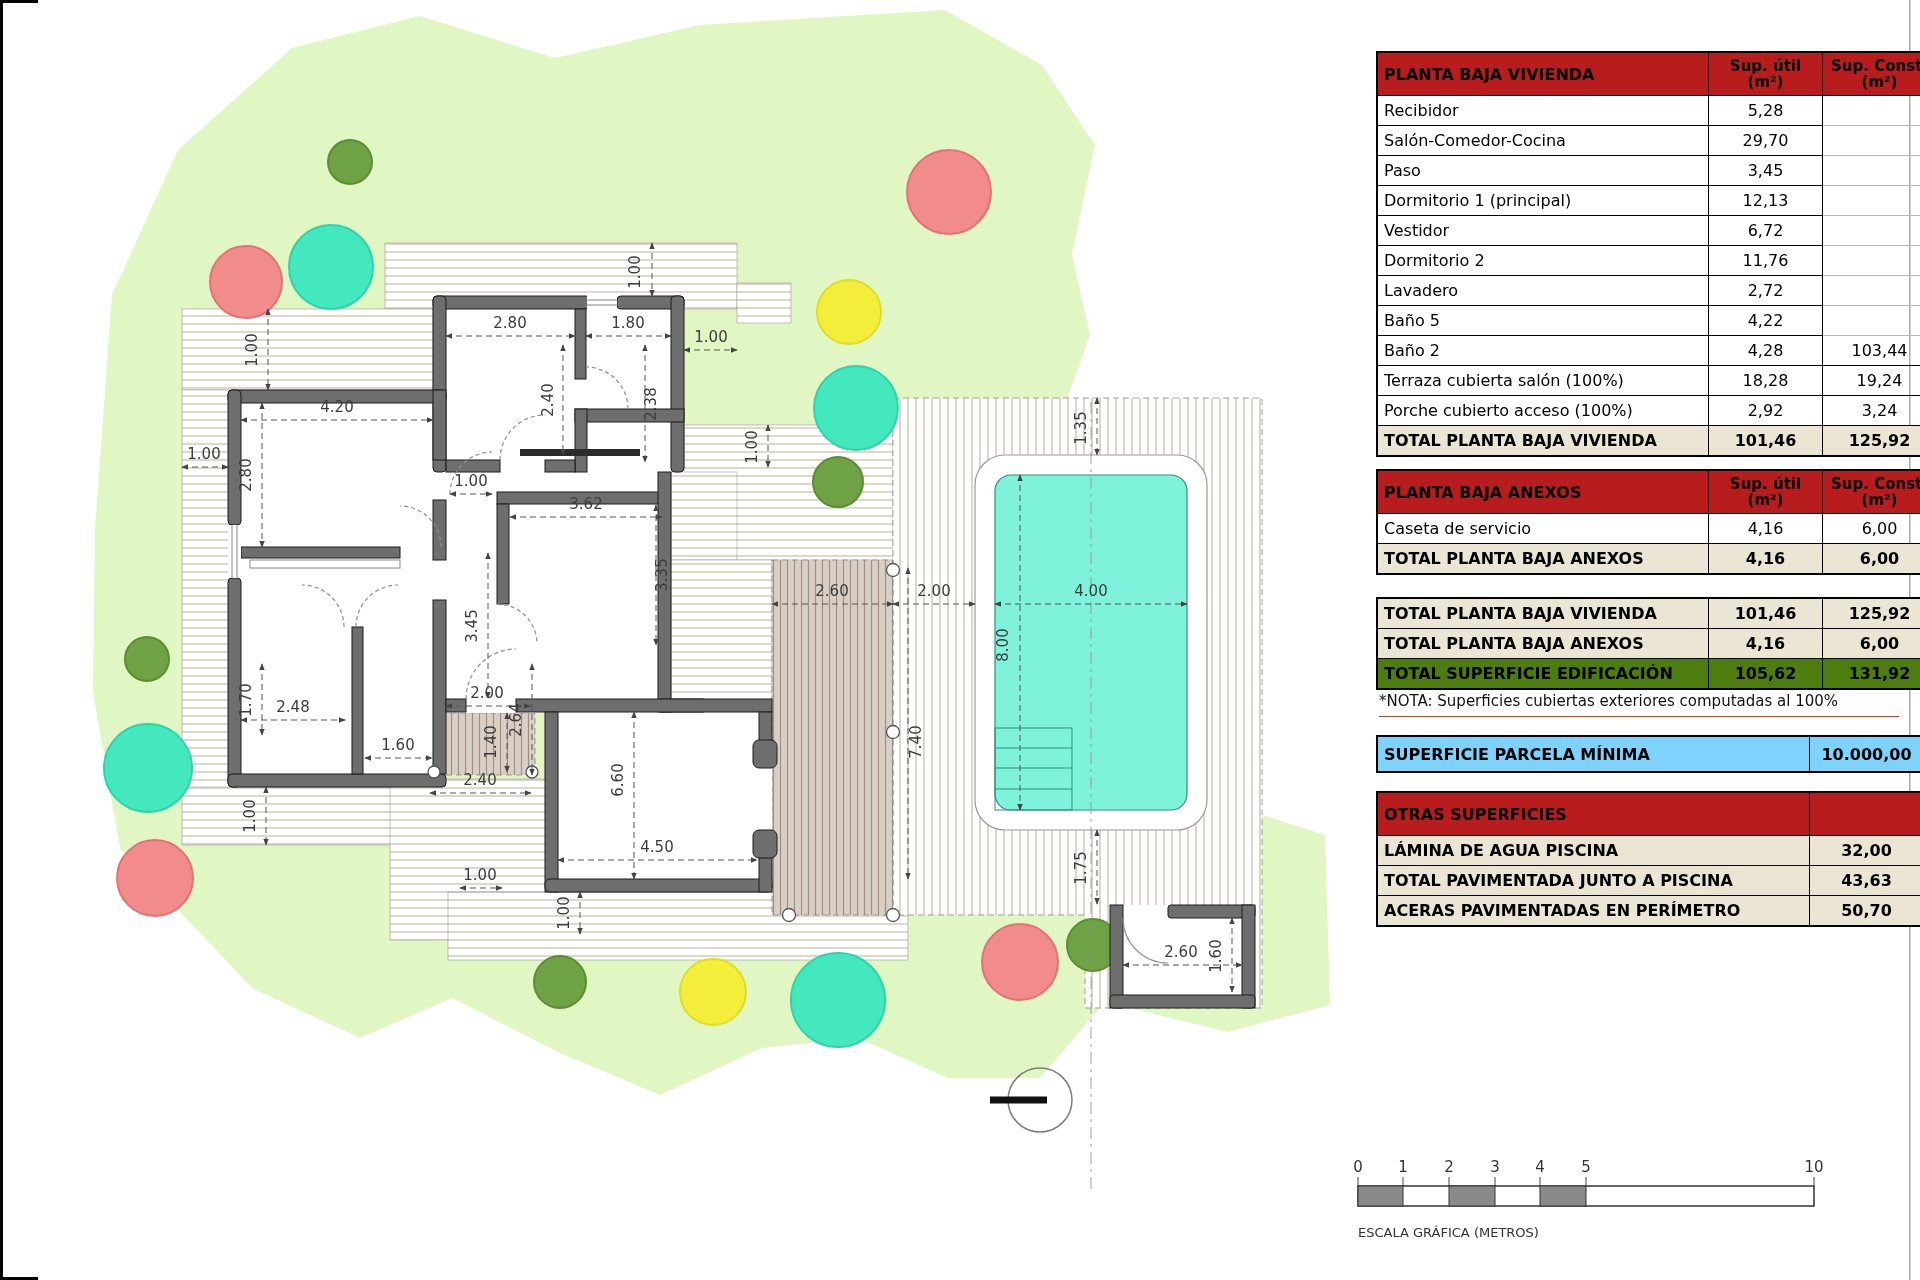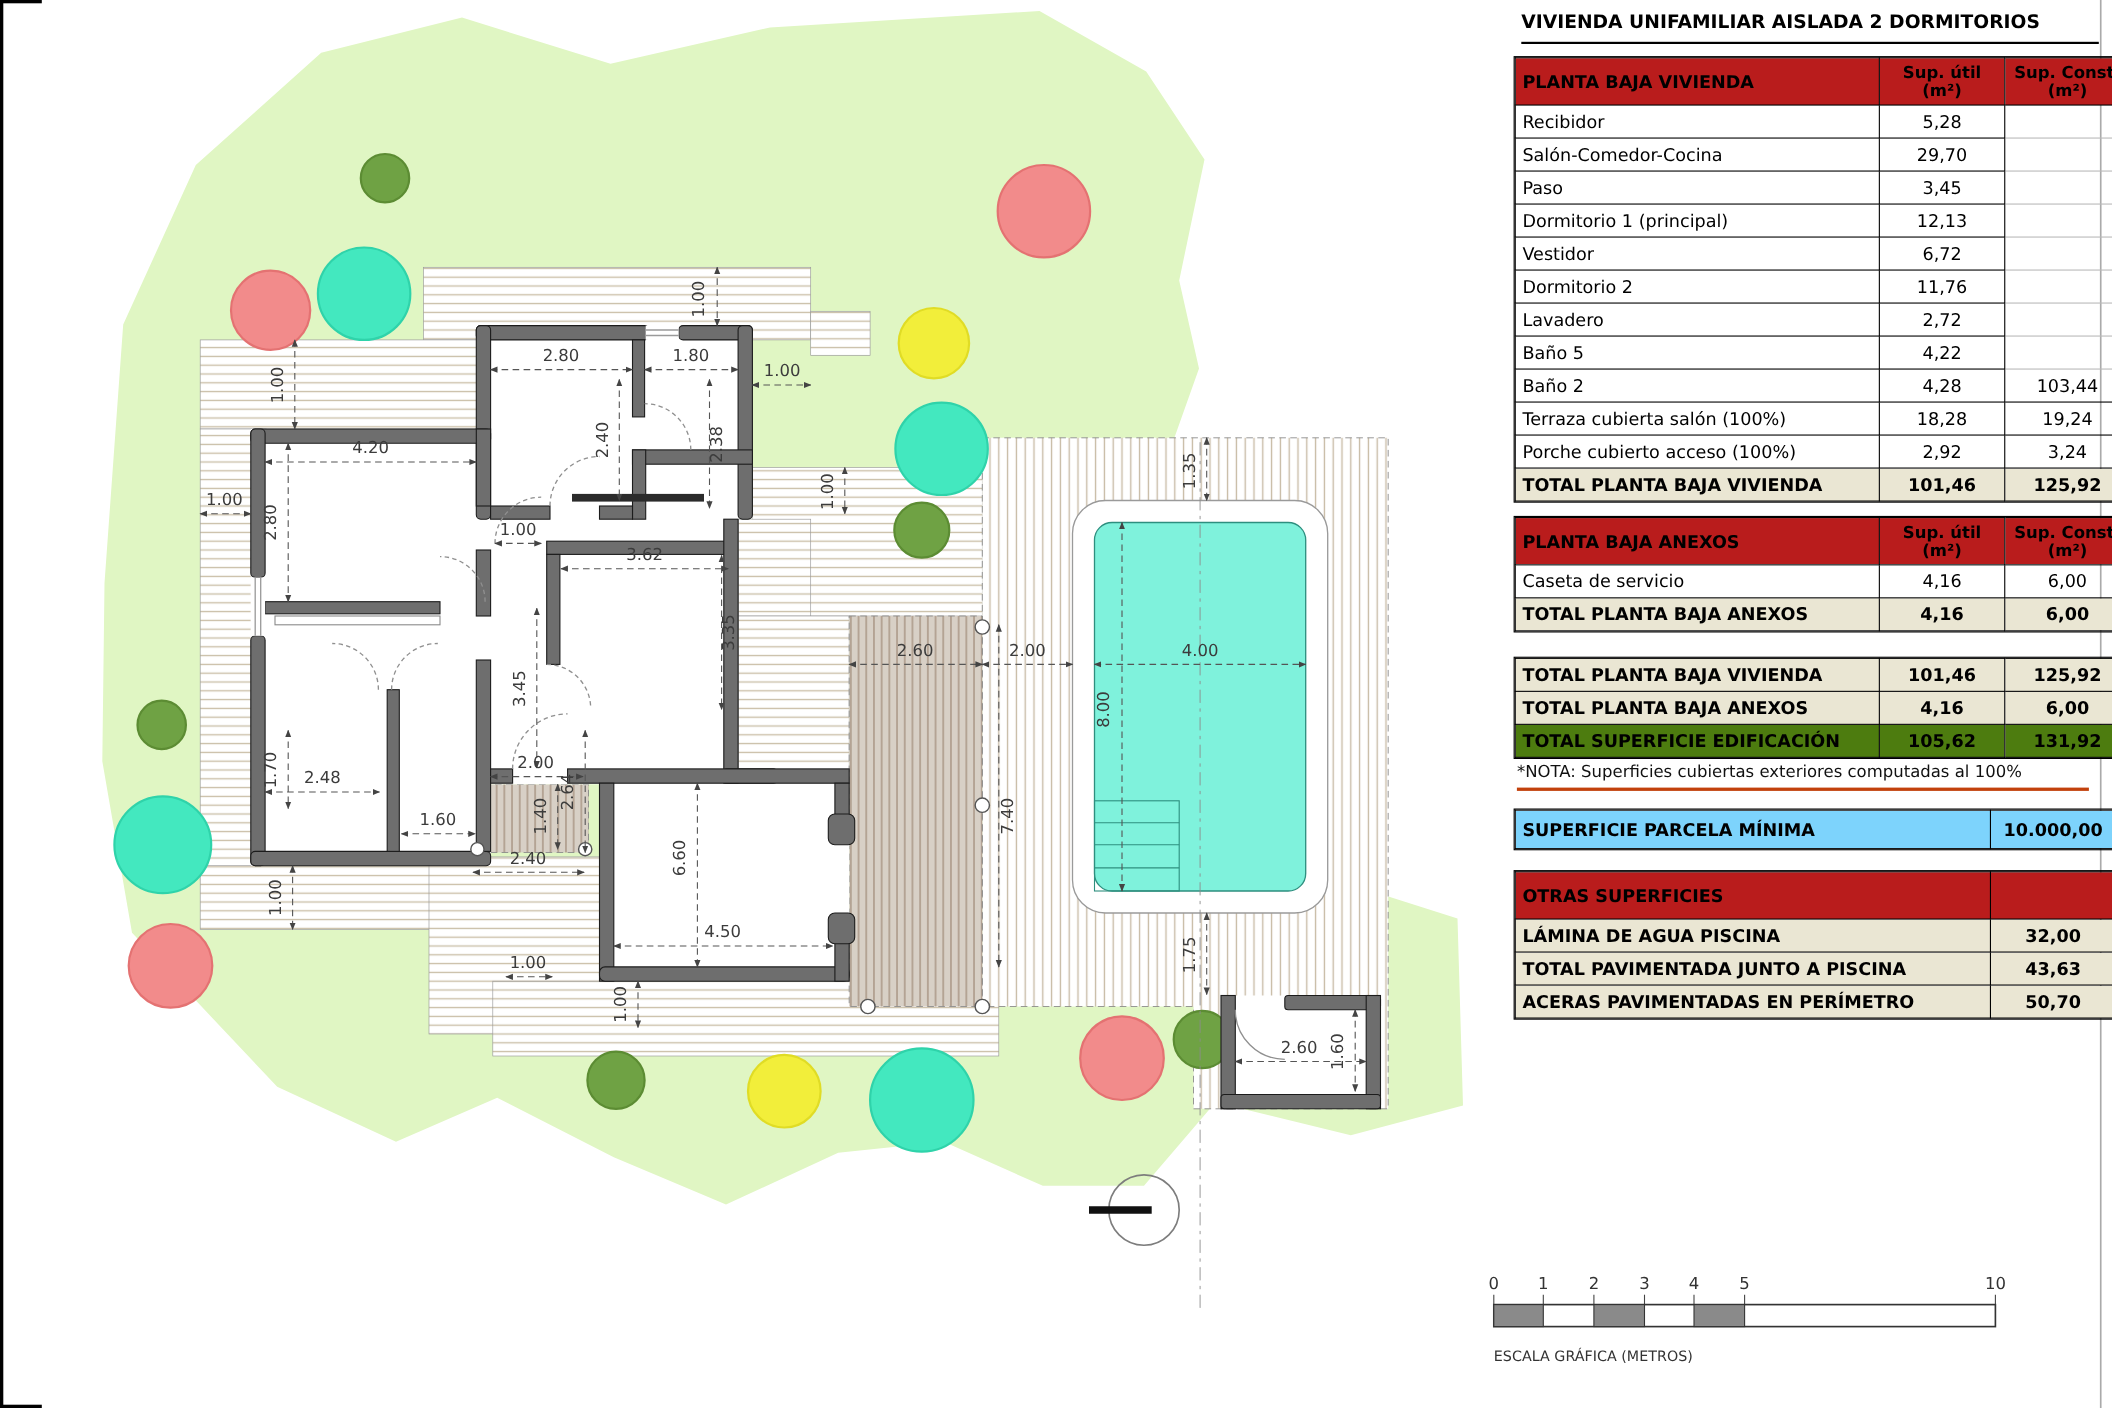--- a/index.html
+++ b/index.html
@@ -14,21 +14,21 @@
   td{border:1px solid #000;padding:0 6px;height:29px;overflow:hidden;white-space:nowrap;}
   .tbl{position:absolute;left:2px;}
   .hdr td{background:#b91c1c;font-weight:bold;height:42px;}
   .chdr{text-align:center;font-size:15px;line-height:1.1;}
   .num{text-align:center;}
   .lbl-col{width:318px;} .v-col{width:101px;}
   .tot td{background:#eae6d3;font-weight:bold;}
   .blue td{background:#4d7c0f;font-weight:bold;}
   .beige td{background:#eae6d3;font-weight:bold;}
   .ltb{border-top-color:#b9b9b9;border-bottom-color:#b9b9b9;}
-  .note{position:absolute;left:4px;font-size:15px;color:#111;border-bottom:3px solid #c2410c;
+  .note{position:absolute;left:4px;font-size:15px;color:#111;border-bottom:1px solid #c2410c;
         width:520px;padding-bottom:6px;}
   .t-frame{outline:1px solid #000;}
   .parc td{background:#7dd3fc;font-weight:bold;height:34px;}
 </style>
 </head>
 <body>
 
 <div id="sheet">
 
 <svg id="plan-svg" width="1920" height="1280" viewBox="0 0 1920 1280">
@@ -298,21 +298,20 @@
 
   <g fill="#000">
     <rect x="0" y="0" width="3" height="1280"></rect>
     <rect x="0" y="0" width="38" height="3"></rect>
     <rect x="0" y="1277" width="38" height="3"></rect>
     <rect x="1909" y="0" width="1.5" height="1280" fill="#aaaaaa"></rect>
   </g>
 </svg>
 
 <div id="panel">
-  <div class="ttl">VIVIENDA UNIFAMILIAR AISLADA 2 DORMITORIOS</div>
 
   <table class="tbl t-frame" style="top:52px">
     <tbody>
           <tr class="hdr">
       <td class="lbl-col">PLANTA BAJA VIVIENDA</td>
       <td class="v-col chdr"><span>Sup. útil</span><br><span>(m²)</span></td>
       <td class="v-col chdr"><span>Sup. Const.</span><br><span>(m²)</span></td>
     </tr>
     <tr>
             <td>Recibidor</td>

